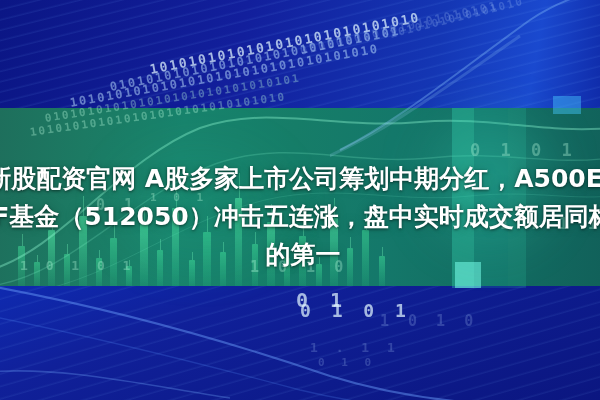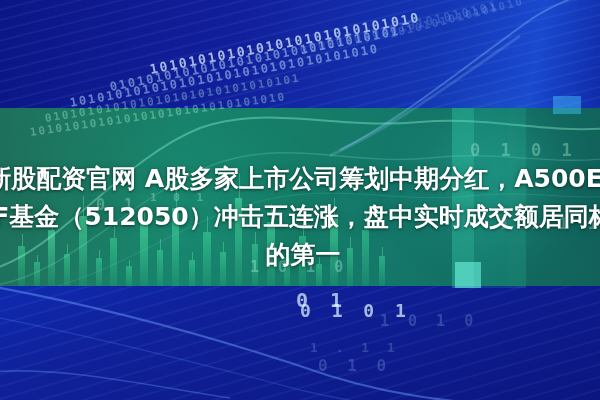--- a/index.html
+++ b/index.html
@@ -268,20 +268,21 @@
       <div class="bstream green" style="left: 30px; top: 126px; font-size: 11px; transform: rotate(-8deg);">101010101010101010101010101010</div>
       <div class="bstream dim" style="left: 300px; top: 44px; font-size: 12px; transform: rotate(-13deg);">0101010101010101010101</div>
       <div class="bstream dim" style="left: 390px; top: 28px; font-size: 11px; transform: rotate(-14deg);">1010101010101010</div>
       <div class="bstream green huge" style="left: 470px; top: 140px; font-size: 17px; transform: rotate(0deg);">0 1 0 1</div>
       <div class="bstream green huge" style="left: 500px; top: 214px; font-size: 16px; transform: rotate(0deg);">1 . 1 1</div>
       <div class="bstream green huge" style="left: 250px; top: 258px; font-size: 15px; transform: rotate(0deg);">1 0 1 0</div>
       <div class="bstream bright huge" style="left: 300px; top: 300px; font-size: 18px; transform: rotate(0deg);">0 1 0 1</div>
       <div class="bstream dim huge" style="left: 380px; top: 312px; font-size: 15px; transform: rotate(0deg);">1 0 1 0</div>
       <div class="bstream bright huge" style="left: 296px; top: 288px; font-size: 20px; transform: rotate(0deg);">0 1</div>
       <div class="bstream dim huge" style="left: 310px; top: 340px; font-size: 13px; transform: rotate(0deg);">1 . 1 1</div>
-      <div class="bstream dim huge" style="left: 318px; top: 356px; font-size: 16px; transform: rotate(0deg);">0 1 0</div>
+      <div class="bstream dim huge" style="left: 318px; top: 356px; font-size: 11px; transform: rotate(0deg);">0 1 0</div>
       <div class="bstream green huge" style="left: 150px; top: 154px; font-size: 11px; transform: rotate(0deg); margin-top: 37px;">1 0 1</div>
       <div class="bstream green huge" style="left: 96px; top: 196px; font-size: 15px; transform: rotate(0deg);">0 1</div>
+      <div class="bstream green huge" style="left: 20px; top: 258px; font-size: 13px; transform: rotate(0deg);">1 0 1 0 1</div>
     </div>
 
   <div class="headline">新股配资官网 A股多家上市公司筹划中期分红，A500ETF基金（512050）冲击五连涨，盘中实时成交额居同标的第一</div>
 
 </div>
 
 </body></html>

